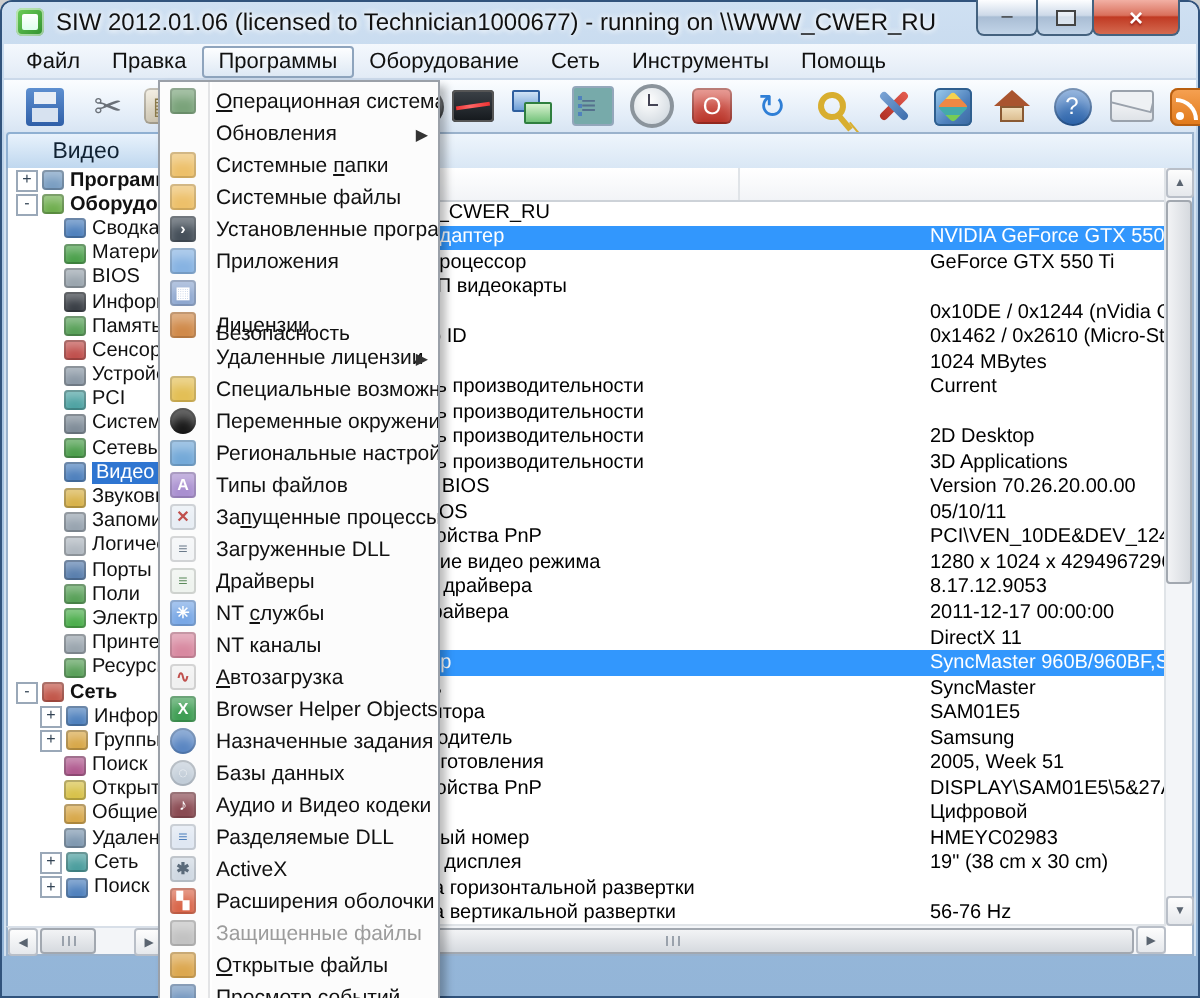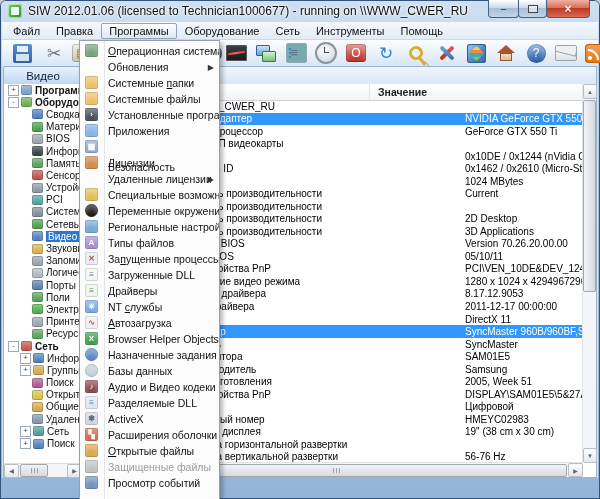--- a/index.html
+++ b/index.html
@@ -379,21 +379,20 @@
         <div class="hthumb small"></div>
         <div class="hspace"></div>
         <div class="sb-btn">▶</div>
       </div>
     </div>
 
     <div id="right-panel">
       <div id="rp-strip"></div>
       <div id="rp-header">
         <div class="col-item">Элемент</div>
-        <div class="col-value">Значение</div>
       </div>
       <div id="rp-rows">
           <div class="trow">
             <div class="ti">\\WWW_CWER_RU</div>
             <div class="tv"></div>
           </div>
           <div class="trow hl">
             <div class="ti">Видеоадаптер</div>
             <div class="tv">NVIDIA GeForce GTX 550 Ti</div>
           </div>
@@ -581,20 +580,24 @@
       </div>
       <div class="pm-item">
         <div class="pm-ico" style="background: rgb(238, 243, 238); color: rgb(90, 138, 90);">≡</div>
         <div style="overflow: hidden;"><u>Д</u>райверы</div>
       </div>
       <div class="pm-item">
         <div class="pm-ico" style="background: rgb(121, 168, 230);">✳</div>
         <div style="overflow: hidden;">NT <u>с</u>лужбы</div>
       </div>
       <div class="pm-item">
+        <div class="pm-ico" style="background: rgb(216, 137, 160);"></div>
+        <div style="overflow: hidden;">NT каналы</div>
+      </div>
+      <div class="pm-item">
         <div class="pm-ico" style="background: rgb(240, 240, 240); color: rgb(192, 80, 77);">∿</div>
         <div style="overflow: hidden;"><u>А</u>втозагрузка</div>
       </div>
       <div class="pm-item">
         <div class="pm-ico" style="background: rgb(63, 158, 84);">X</div>
         <div style="overflow: hidden;">Browser Helper Objects</div>
       </div>
       <div class="pm-item">
         <div class="pm-ico round" style="background: rgb(90, 134, 194);"></div>
         <div style="overflow: hidden;">Назначенные задания</div>
@@ -611,27 +614,27 @@
         <div class="pm-ico" style="background: rgb(223, 231, 242); color: rgb(79, 129, 189);">≡</div>
         <div style="overflow: hidden;">Разделяемые DLL</div>
       </div>
       <div class="pm-item">
         <div class="pm-ico" style="background: rgb(207, 216, 226); color: rgb(90, 106, 122);">✱</div>
         <div style="overflow: hidden;">ActiveX</div>
       </div>
       <div class="pm-item">
         <div class="pm-ico" style="background: rgb(217, 102, 74);">▚</div>
         <div style="overflow: hidden;">Расширения оболочки</div>
-      </div>
-      <div class="pm-item">
-        <div class="pm-ico" style="background: rgb(220, 167, 79);"></div>
-        <div style="overflow: hidden;"><u>О</u>ткрытые файлы</div>
       </div>
       <div class="pm-item disabled">
         <div class="pm-ico" style="background: rgb(194, 194, 194);"></div>
         <div style="overflow: hidden;">Защищенные файлы</div>
       </div>
       <div class="pm-item">
+        <div class="pm-ico" style="background: rgb(220, 167, 79);"></div>
+        <div style="overflow: hidden;"><u>О</u>ткрытые файлы</div>
+      </div>
+      <div class="pm-item">
         <div class="pm-ico" style="background: rgb(111, 147, 189);"></div>
         <div style="overflow: hidden;">Просмотр событий</div>
       </div>
     </div>
 </div>
 
 </body></html>

